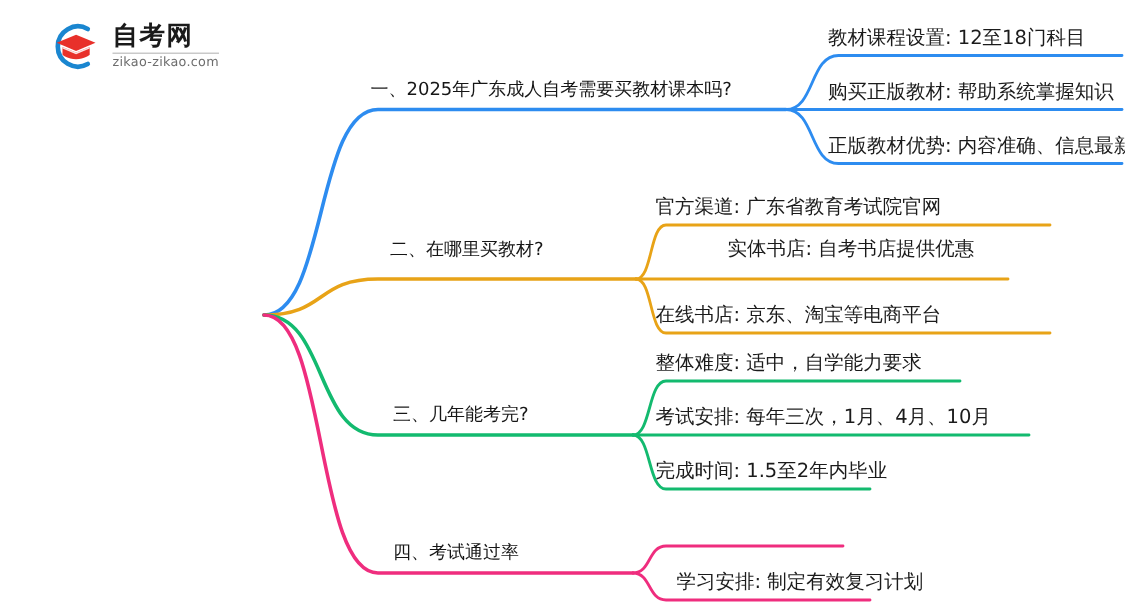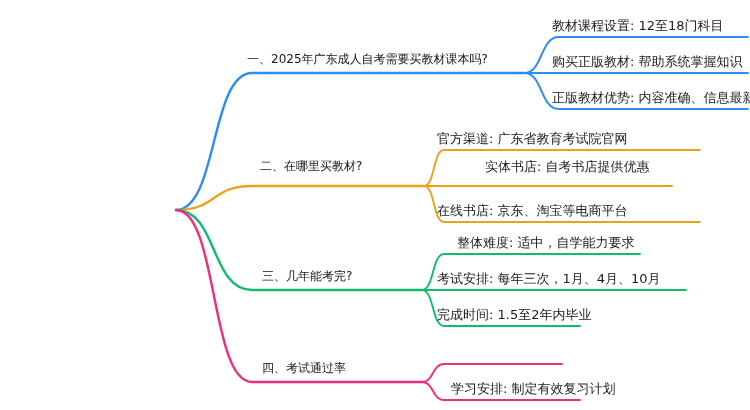--- a/index.html
+++ b/index.html
@@ -105,33 +105,48 @@
       <path d="M 424 186 C 435 186, 433 222, 444 222 L 700 222" fill="none" stroke="#e8a317" stroke-width="1.9" stroke-linecap="round"></path>
       <path d="M 176 210 C 217.8 210, 210.2 290, 252 290 L 422 290" fill="none" stroke="#13ba6f" stroke-width="2.4" stroke-linecap="round"></path>
       <path d="M 422 290 C 434.1 290, 431.9 254, 444 254 L 640 254" fill="none" stroke="#13ba6f" stroke-width="1.9" stroke-linecap="round"></path>
       <path d="M 422 290 C 434.1 290, 431.9 290, 444 290 L 686 290" fill="none" stroke="#13ba6f" stroke-width="1.9" stroke-linecap="round"></path>
       <path d="M 422 290 C 434.1 290, 431.9 326, 444 326 L 580 326" fill="none" stroke="#13ba6f" stroke-width="1.9" stroke-linecap="round"></path>
       <path d="M 176 210 C 217.8 210, 210.2 382, 252 382 L 422 382" fill="none" stroke="#ef2d7e" stroke-width="2.4" stroke-linecap="round"></path>
       <path d="M 422 382 C 434.1 382, 431.9 364, 444 364 L 562 364" fill="none" stroke="#ef2d7e" stroke-width="1.9" stroke-linecap="round"></path>
       <path d="M 422 382 C 434.1 382, 431.9 400, 444 400 L 580 400" fill="none" stroke="#ef2d7e" stroke-width="1.9" stroke-linecap="round"></path>
     </svg>
 
+  <div class="logo-block">
+    <div class="logo-mark">
+      <svg viewBox="0 0 44 44" width="38" height="38">
+        <path d="M33 8.5 A15.5 15.5 0 1 0 33 35.5" fill="none" stroke="#1a86d0" stroke-width="3.6" stroke-linecap="round"></path>
+        <path d="M24 13 L39 19.2 L24 25.4 L9 19.2 Z" fill="#e8302a"></path>
+        <path d="M13.5 22.3 L13.5 28.4 C13.5 28.4 17.6 31.8 24 31.8 C30.4 31.8 34.5 28.4 34.5 28.4 L34.5 22.3 L24 26.6 Z" fill="#e8302a"></path>
+        <path d="M13.5 22.3 L24 26.6 L34.5 22.3 L34.5 23.6 L24 28 L13.5 23.6 Z" fill="#ffffff" opacity="0.85"></path>
+      </svg>
+    </div>
+    <div class="logo-text">
+      <div class="logo-title">自考网</div>
+      <div class="logo-rule"></div>
+      <div class="logo-sub">zikao-zikao.com</div>
+    </div>
+  </div>
 
 
   <div class="node main" id="n-b1" style="left: 247px; top: 53px;">一、2025年广东成人自考需要买教材课本吗?</div>
   <div class="node leaf" id="n-b1-c0" style="left: 552px; top: 19px;">教材课程设置: 12至18门科目</div>
   <div class="node leaf" id="n-b1-c1" style="left: 552px; top: 55px;">购买正版教材: 帮助系统掌握知识</div>
   <div class="node leaf" id="n-b1-c2" style="left: 552px; top: 91px;">正版教材优势: 内容准确、信息最新</div>
 
   <div class="node main" id="n-b2" style="left: 260px; top: 160px;">二、在哪里买教材?</div>
   <div class="node leaf" id="n-b2-c0" style="left: 437px; top: 132px;">官方渠道: 广东省教育考试院官网</div>
   <div class="node leaf" id="n-b2-c1" style="left: 437px; top: 160px; margin-left: 48px;">实体书店: 自考书店提供优惠</div>
   <div class="node leaf" id="n-b2-c2" style="left: 437px; top: 204px;">在线书店: 京东、淘宝等电商平台</div>
 
   <div class="node main" id="n-b3" style="left: 262px; top: 270px;">三、几年能考完?</div>
-  <div class="node leaf" id="n-b3-c0" style="left: 437px; top: 236px; margin-left: 20px;">整体难度: 适中，自学能力要求</div>
+  <div class="node leaf" id="n-b3-c0" style="left: 437px; top: 236px;">整体难度: 适中，自学能力要求</div>
   <div class="node leaf" id="n-b3-c1" style="left: 437px; top: 272px;">考试安排: 每年三次，1月、4月、10月</div>
   <div class="node leaf" id="n-b3-c2" style="left: 437px; top: 308px;">完成时间: 1.5至2年内毕业</div>
 
   <div class="node main" id="n-b4" style="left: 262px; top: 362px;">四、考试通过率</div>
   <div class="node leaf" id="n-b4-c1" style="left: 451px; top: 382px; text-align: right;">学习安排: 制定有效复习计划</div>
 
 </div>
 
 </body></html>

